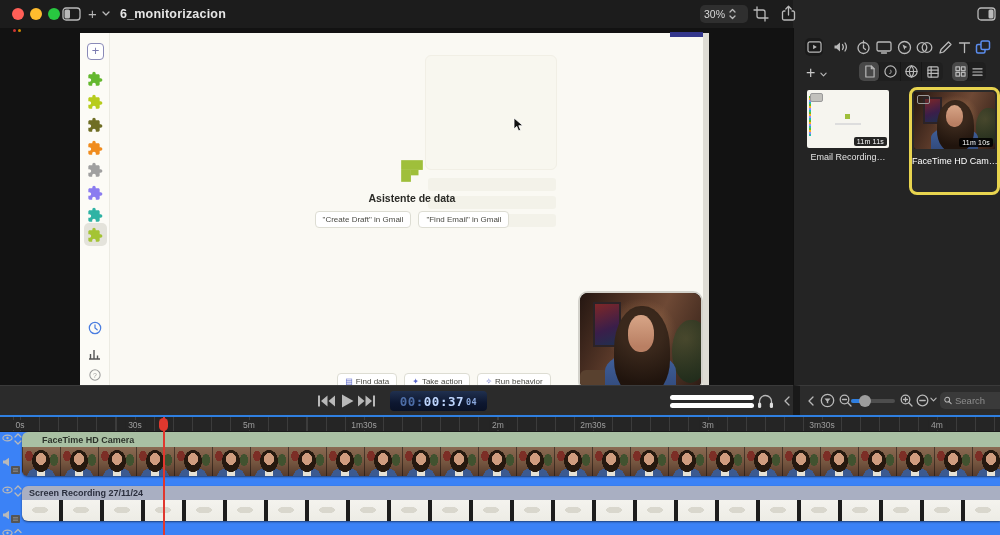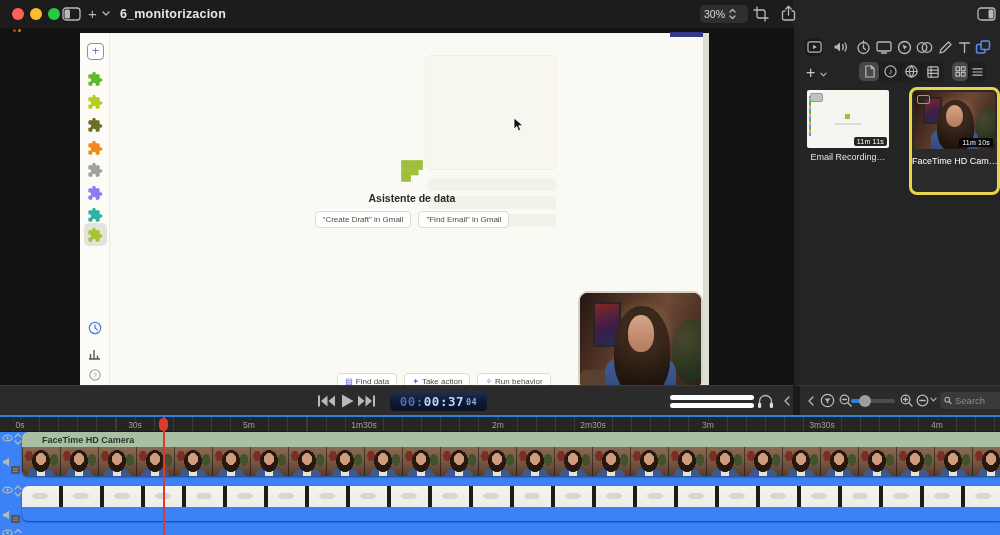--- a/index.html
+++ b/index.html
@@ -597,20 +597,23 @@
       </div>
 
     <div class="clip abs" style="top:17px;height:44px">
       <div class="cliphead" style="background-color: rgb(169, 192, 163); padding-left: 20px;">
         <span>FaceTime HD Camera</span>
       </div>
       <div class="film-ft"></div>
     </div>
 
     <div class="clip abs" style="top:71px;height:35px">
+      <div class="cliphead" style="height: 14px; color: rgb(43, 47, 62); background-color: rgb(169, 175, 194);">
+        <span>Screen Recording 27/11/24</span>
+      </div>
       <div class="film-sr"></div>
     </div>
 
     <div id="playhead-line" class="abs" style="left: 163px; background-color: rgb(224, 56, 46);"></div>
     <div id="playhead-pin" class="abs" style="left: 158.5px; background-color: rgb(224, 56, 46);"></div>
   </div>
 
 </div>
 
 </body></html>

